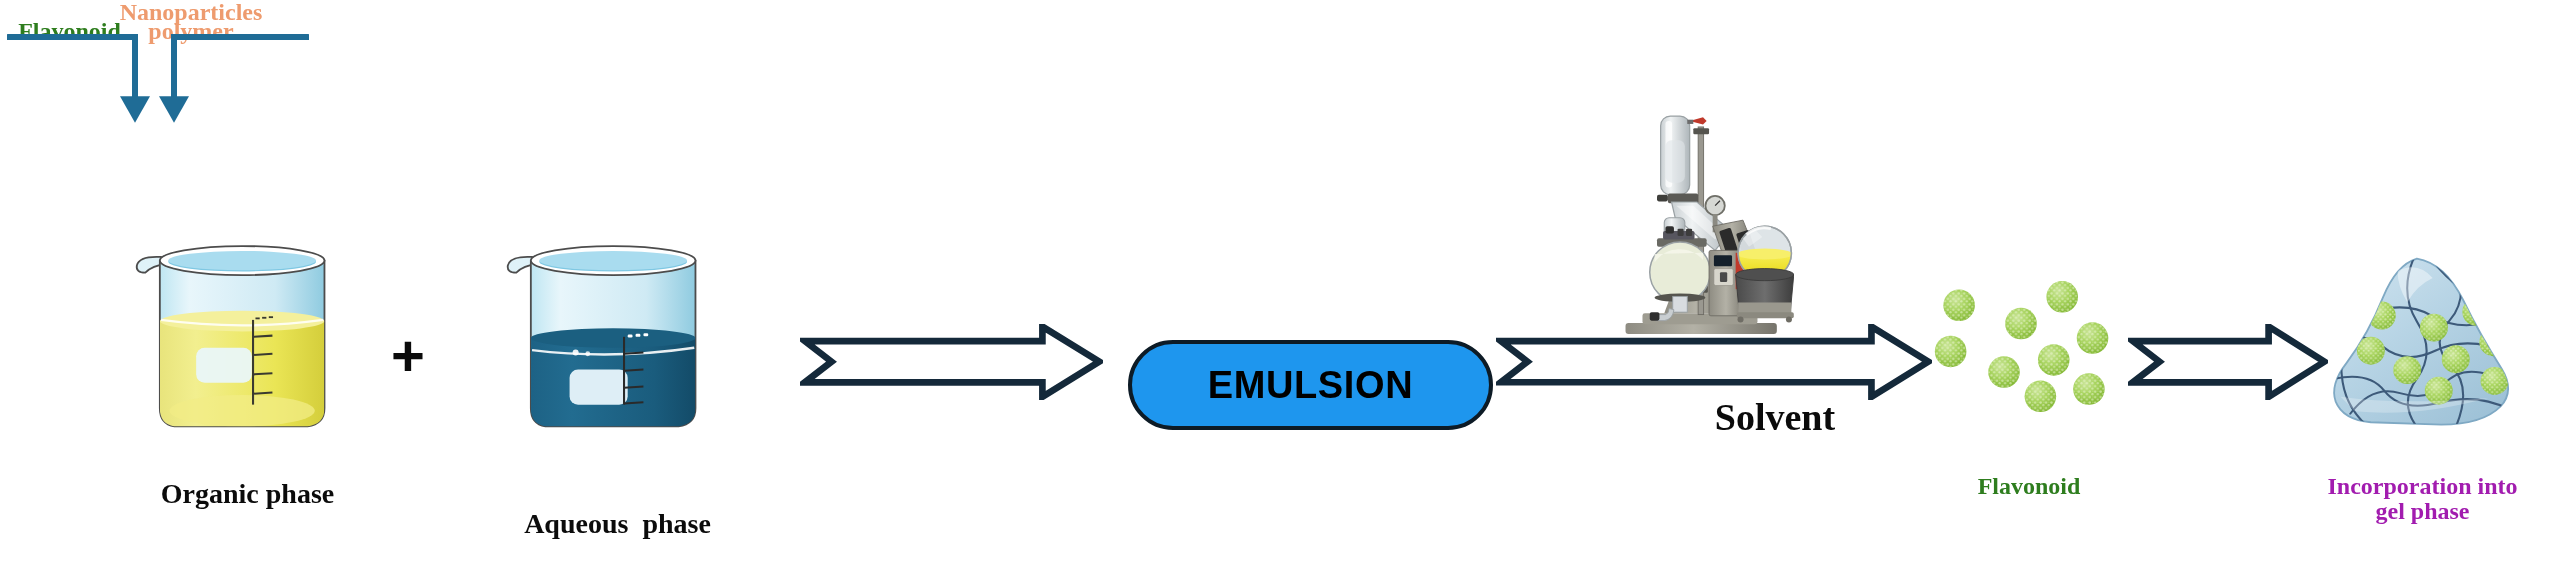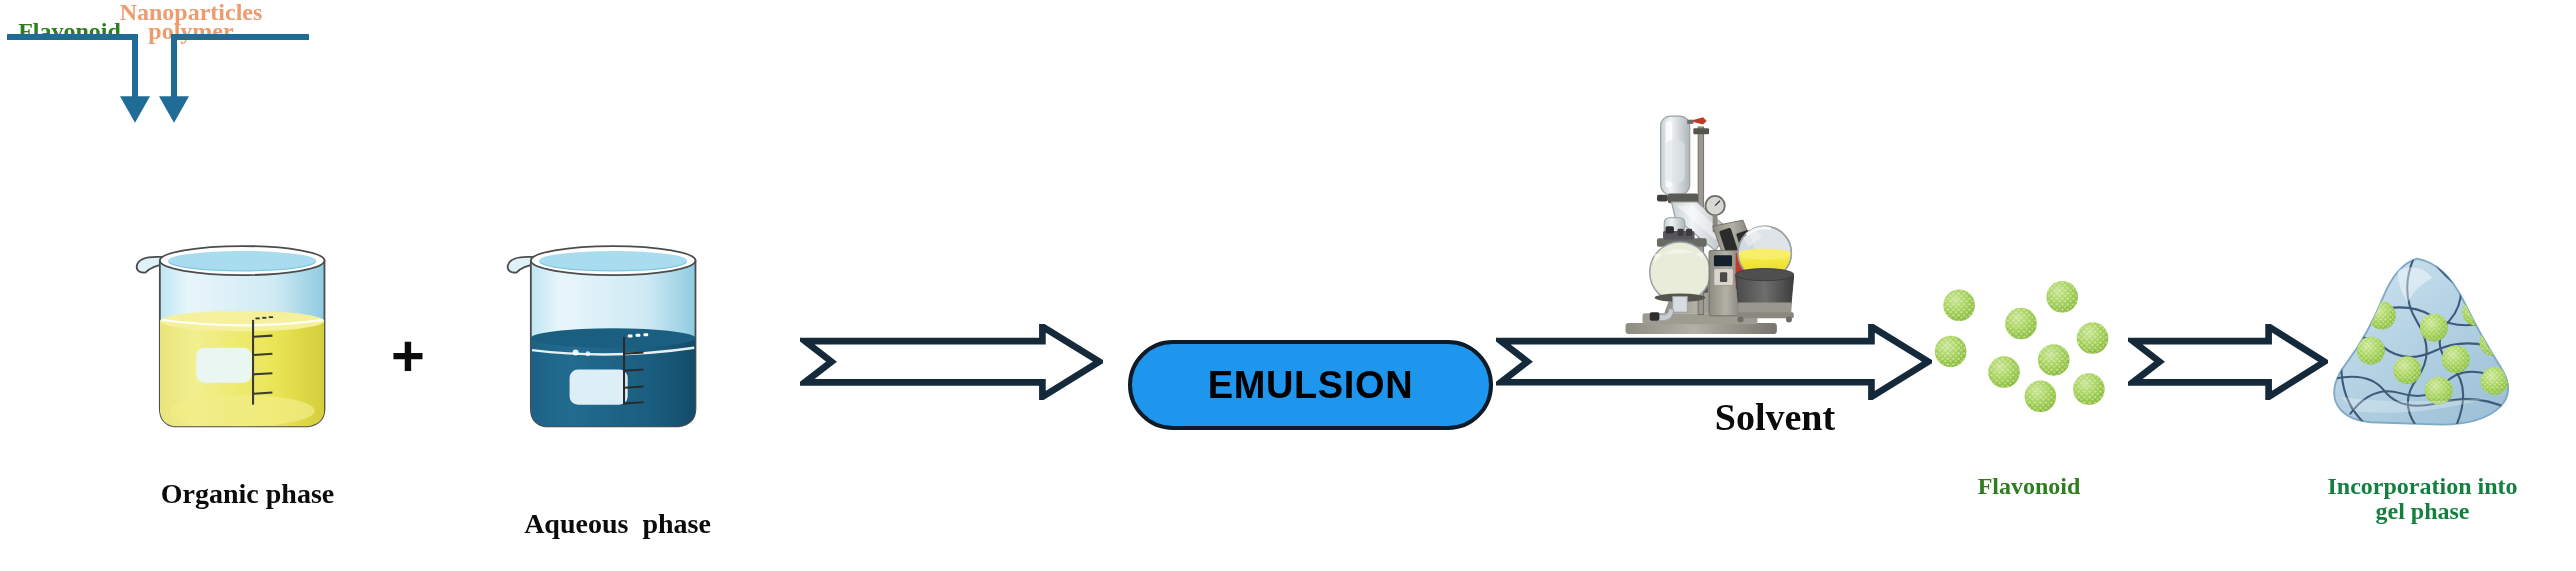--- a/index.html
+++ b/index.html
@@ -8,21 +8,21 @@
   .stage{position:absolute;left:0;top:0;width:2576px;height:571px;}
   .abs{position:absolute;}
 
   
   .lbl{white-space:pre;line-height:1.06;text-align:center;}
   .lbl-flav{color:#2E7D1E;font-weight:bold;font-size:24px;}
   .lbl-poly{color:#EE9B6E;font-weight:bold;font-size:24px;}
   .lbl-phase{color:#0b0b0b;font-weight:bold;font-size:28px;}
   .lbl-solvent{color:#0b0b0b;font-weight:bold;font-size:38px;}
   .lbl-np{color:#2E7D1E;font-weight:bold;font-size:24px;}
-  .lbl-gel{color:#15803d;font-weight:bold;font-size:24px;}
+  .lbl-gel{color:#a21caf;font-weight:bold;font-size:24px;}
 
   
   .feedbar{background:#1F6C96;height:5.5px;border-radius:0.6px;}
   .feeddrop{background:#1F6C96;width:5.5px;}
 
   
   .plus{position:absolute;color:#0b0b0b;font-family:"Liberation Sans",sans-serif;
         font-size:58px;font-weight:bold;line-height:1;}
 
   

